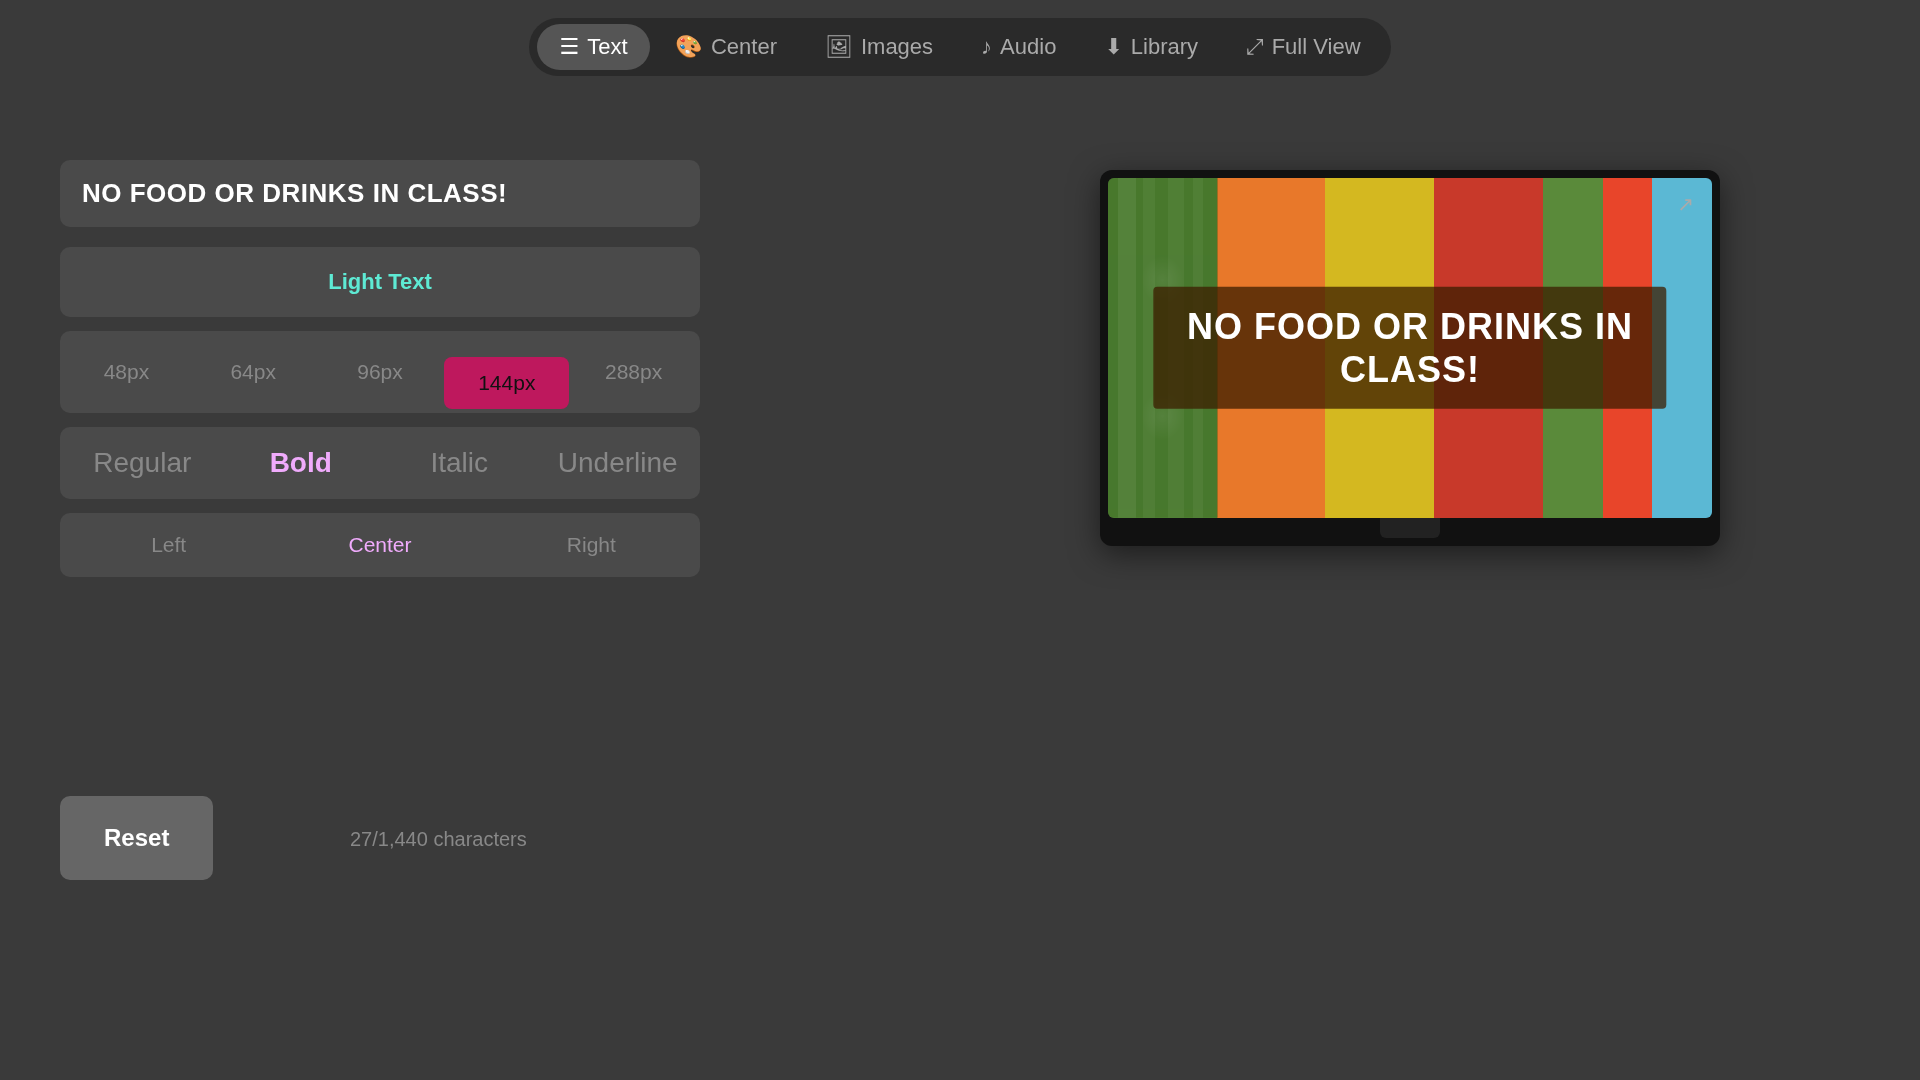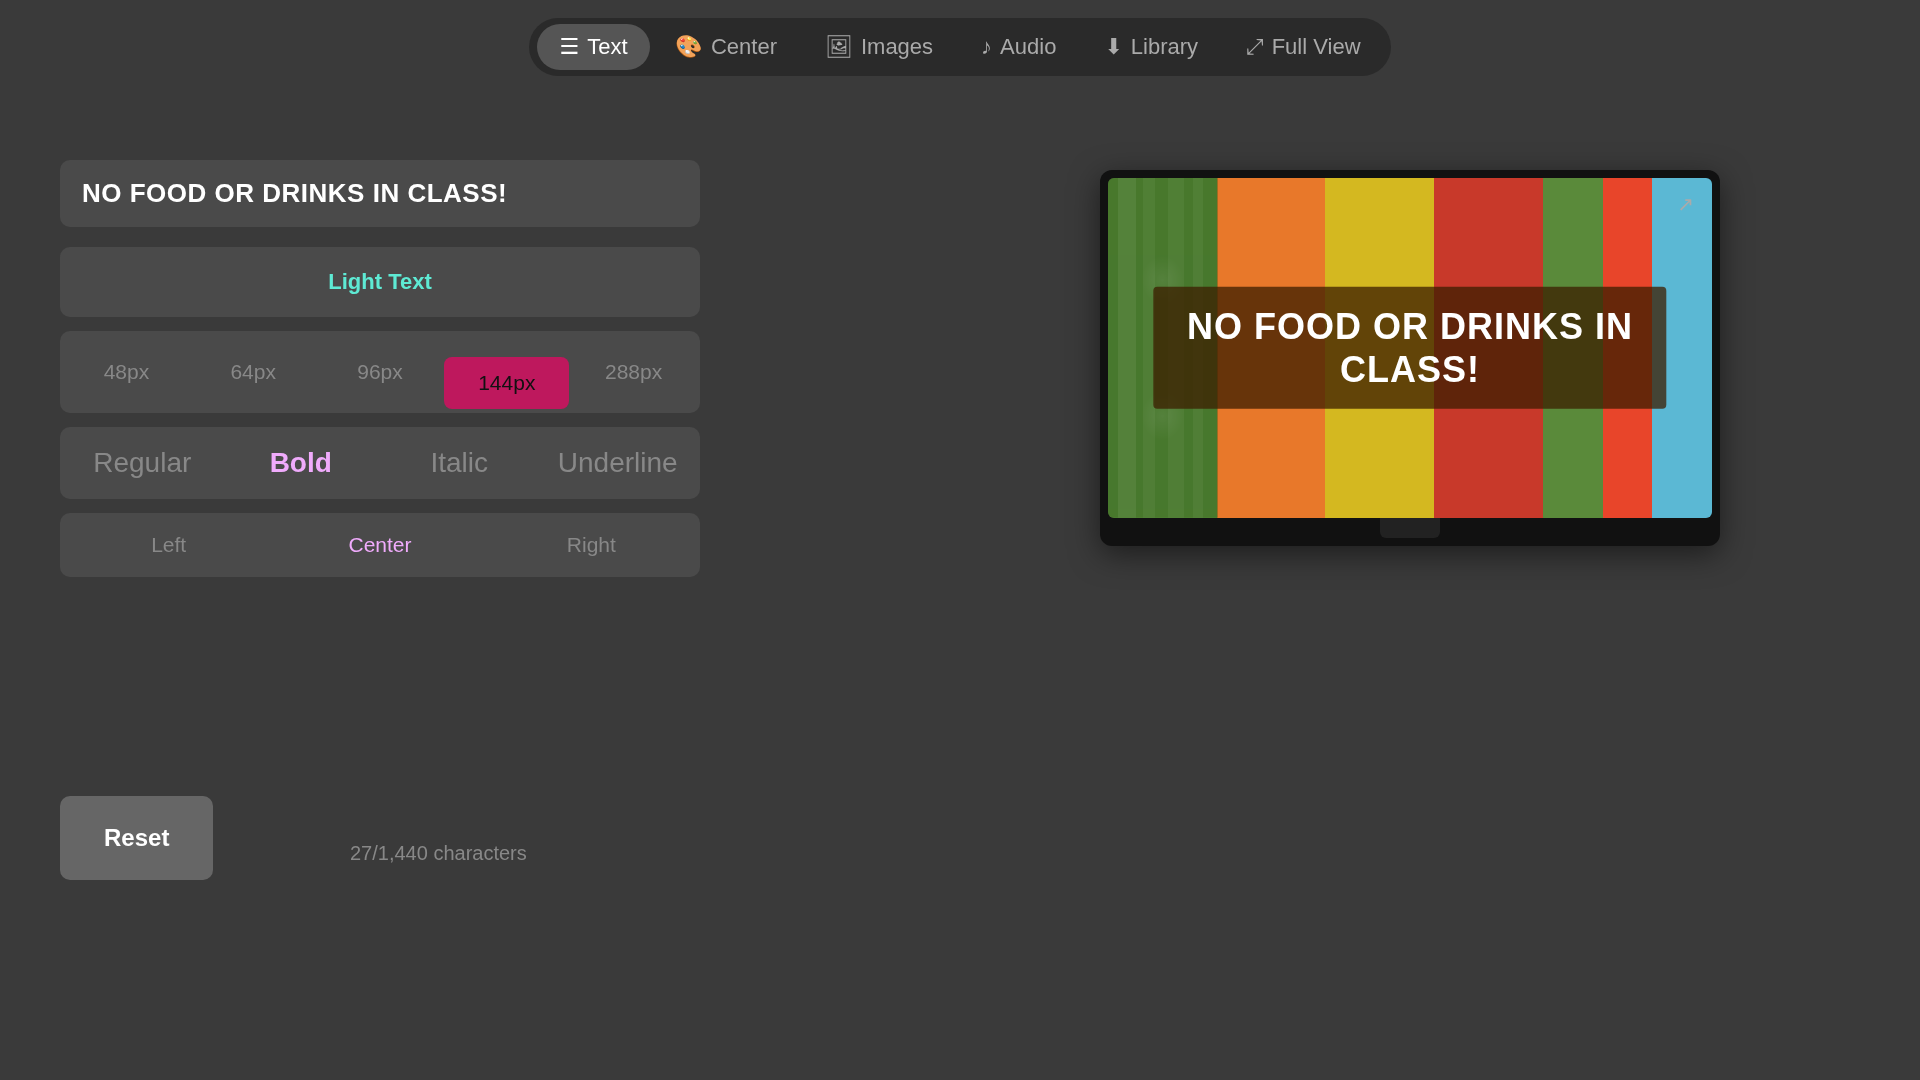--- a/index.html
+++ b/index.html
@@ -200,21 +200,21 @@
       padding: 28px 44px;
       font-size: 24px;
       font-weight: 600;
       cursor: pointer;
     }
 
     
     .char-count {
       position: absolute;
       left: 350px;
-      bottom: 215px;
+      bottom: 229px;
       font-size: 20px;
       color: #888888;
     }
 
     
     .preview-container {
       position: absolute;
       right: 200px;
       top: 170px;
       width: 620px;

